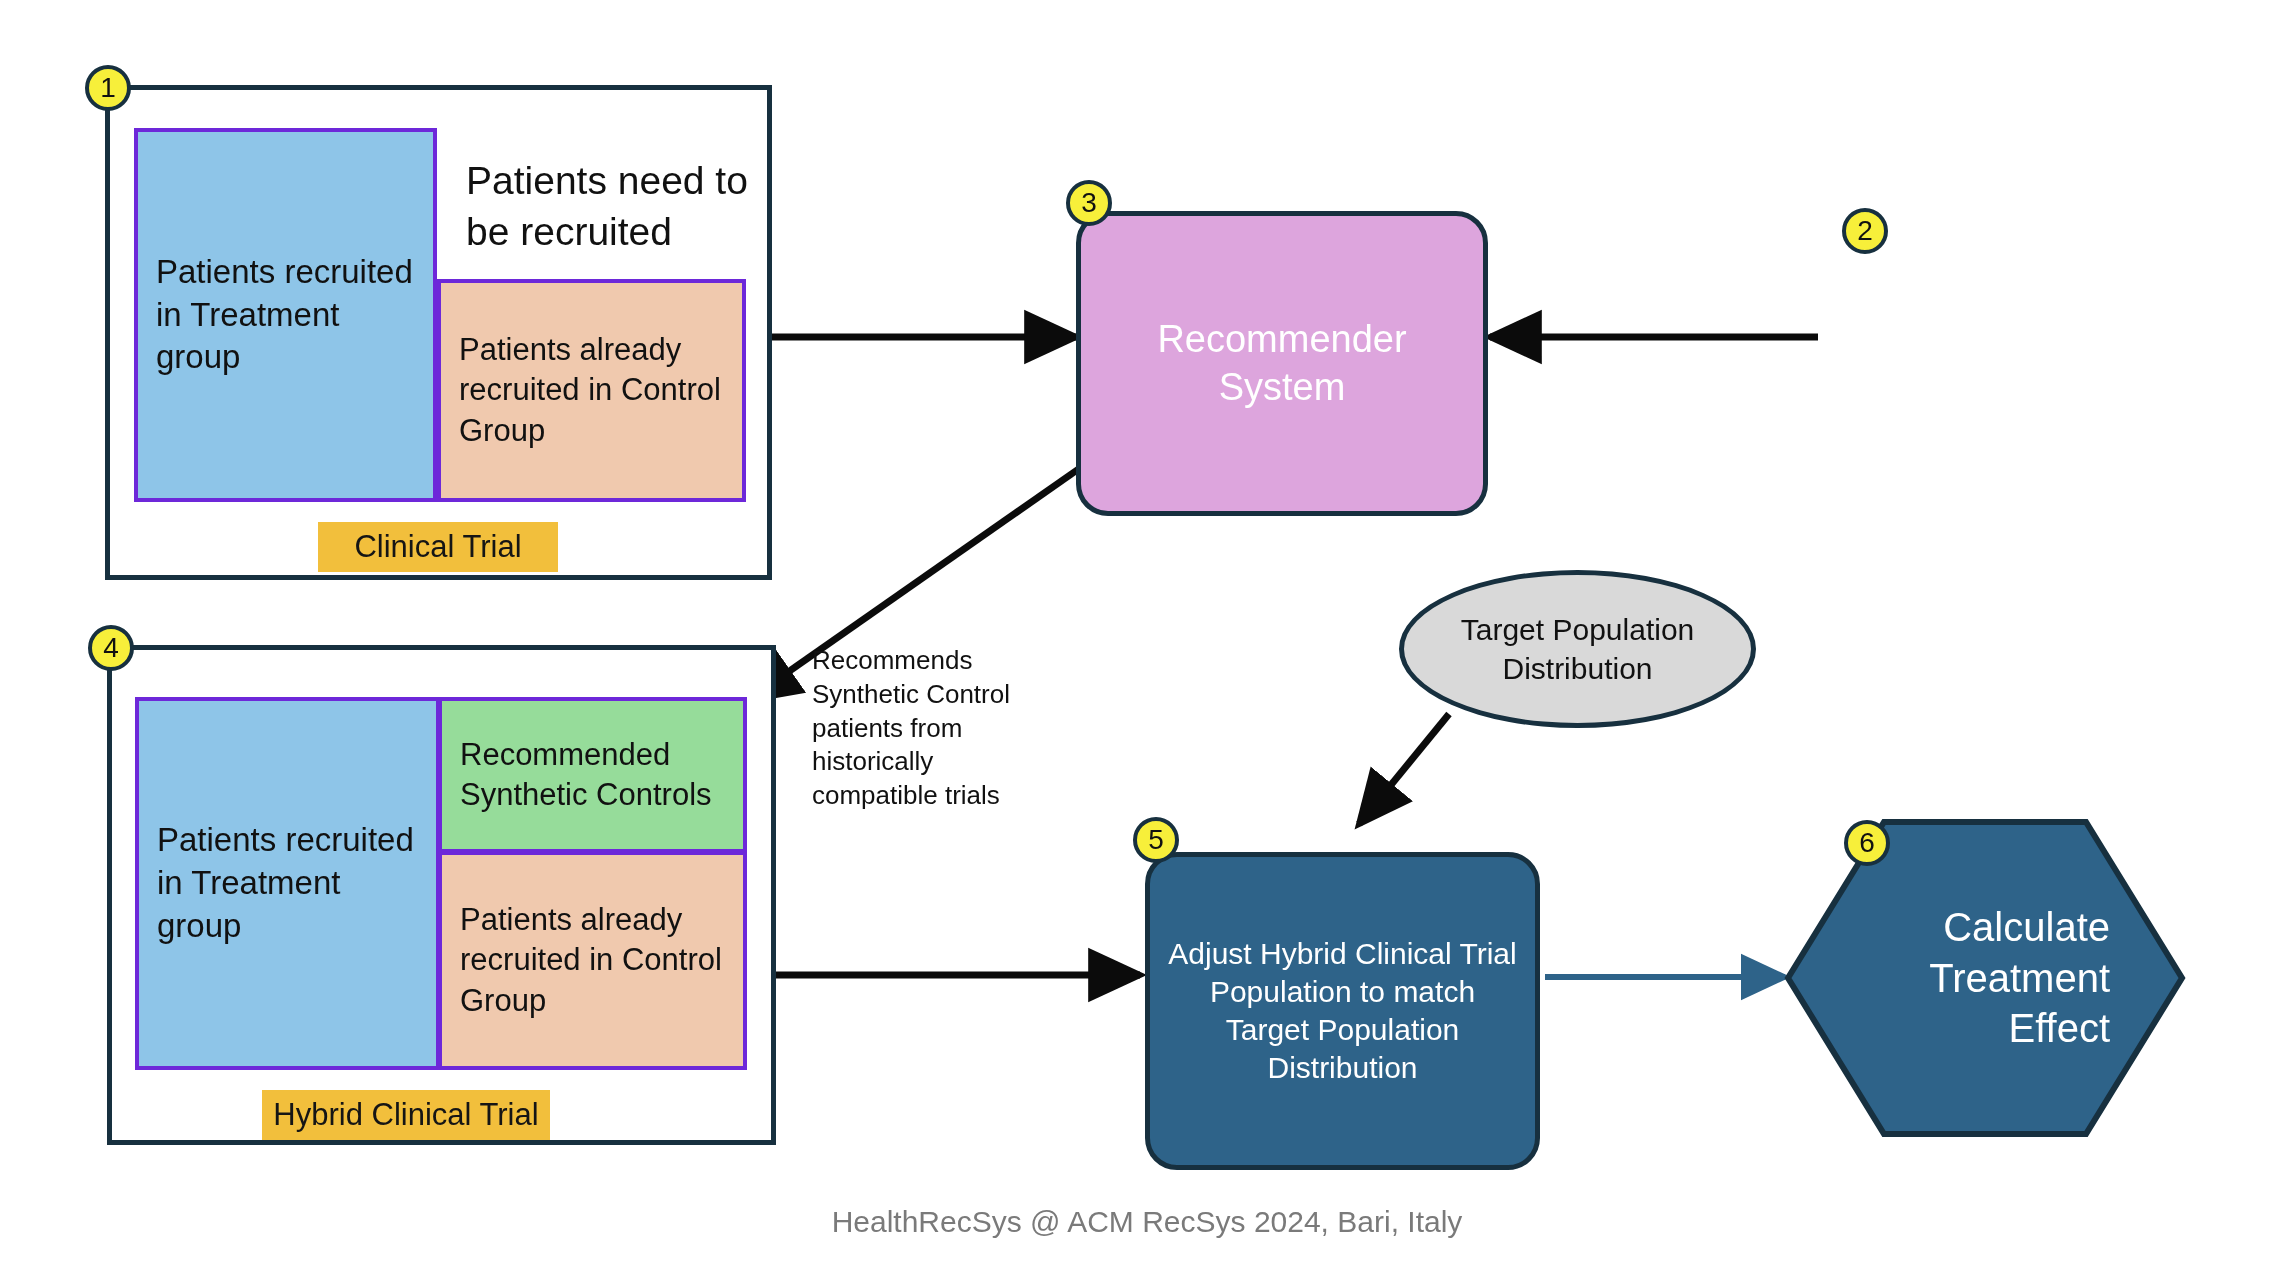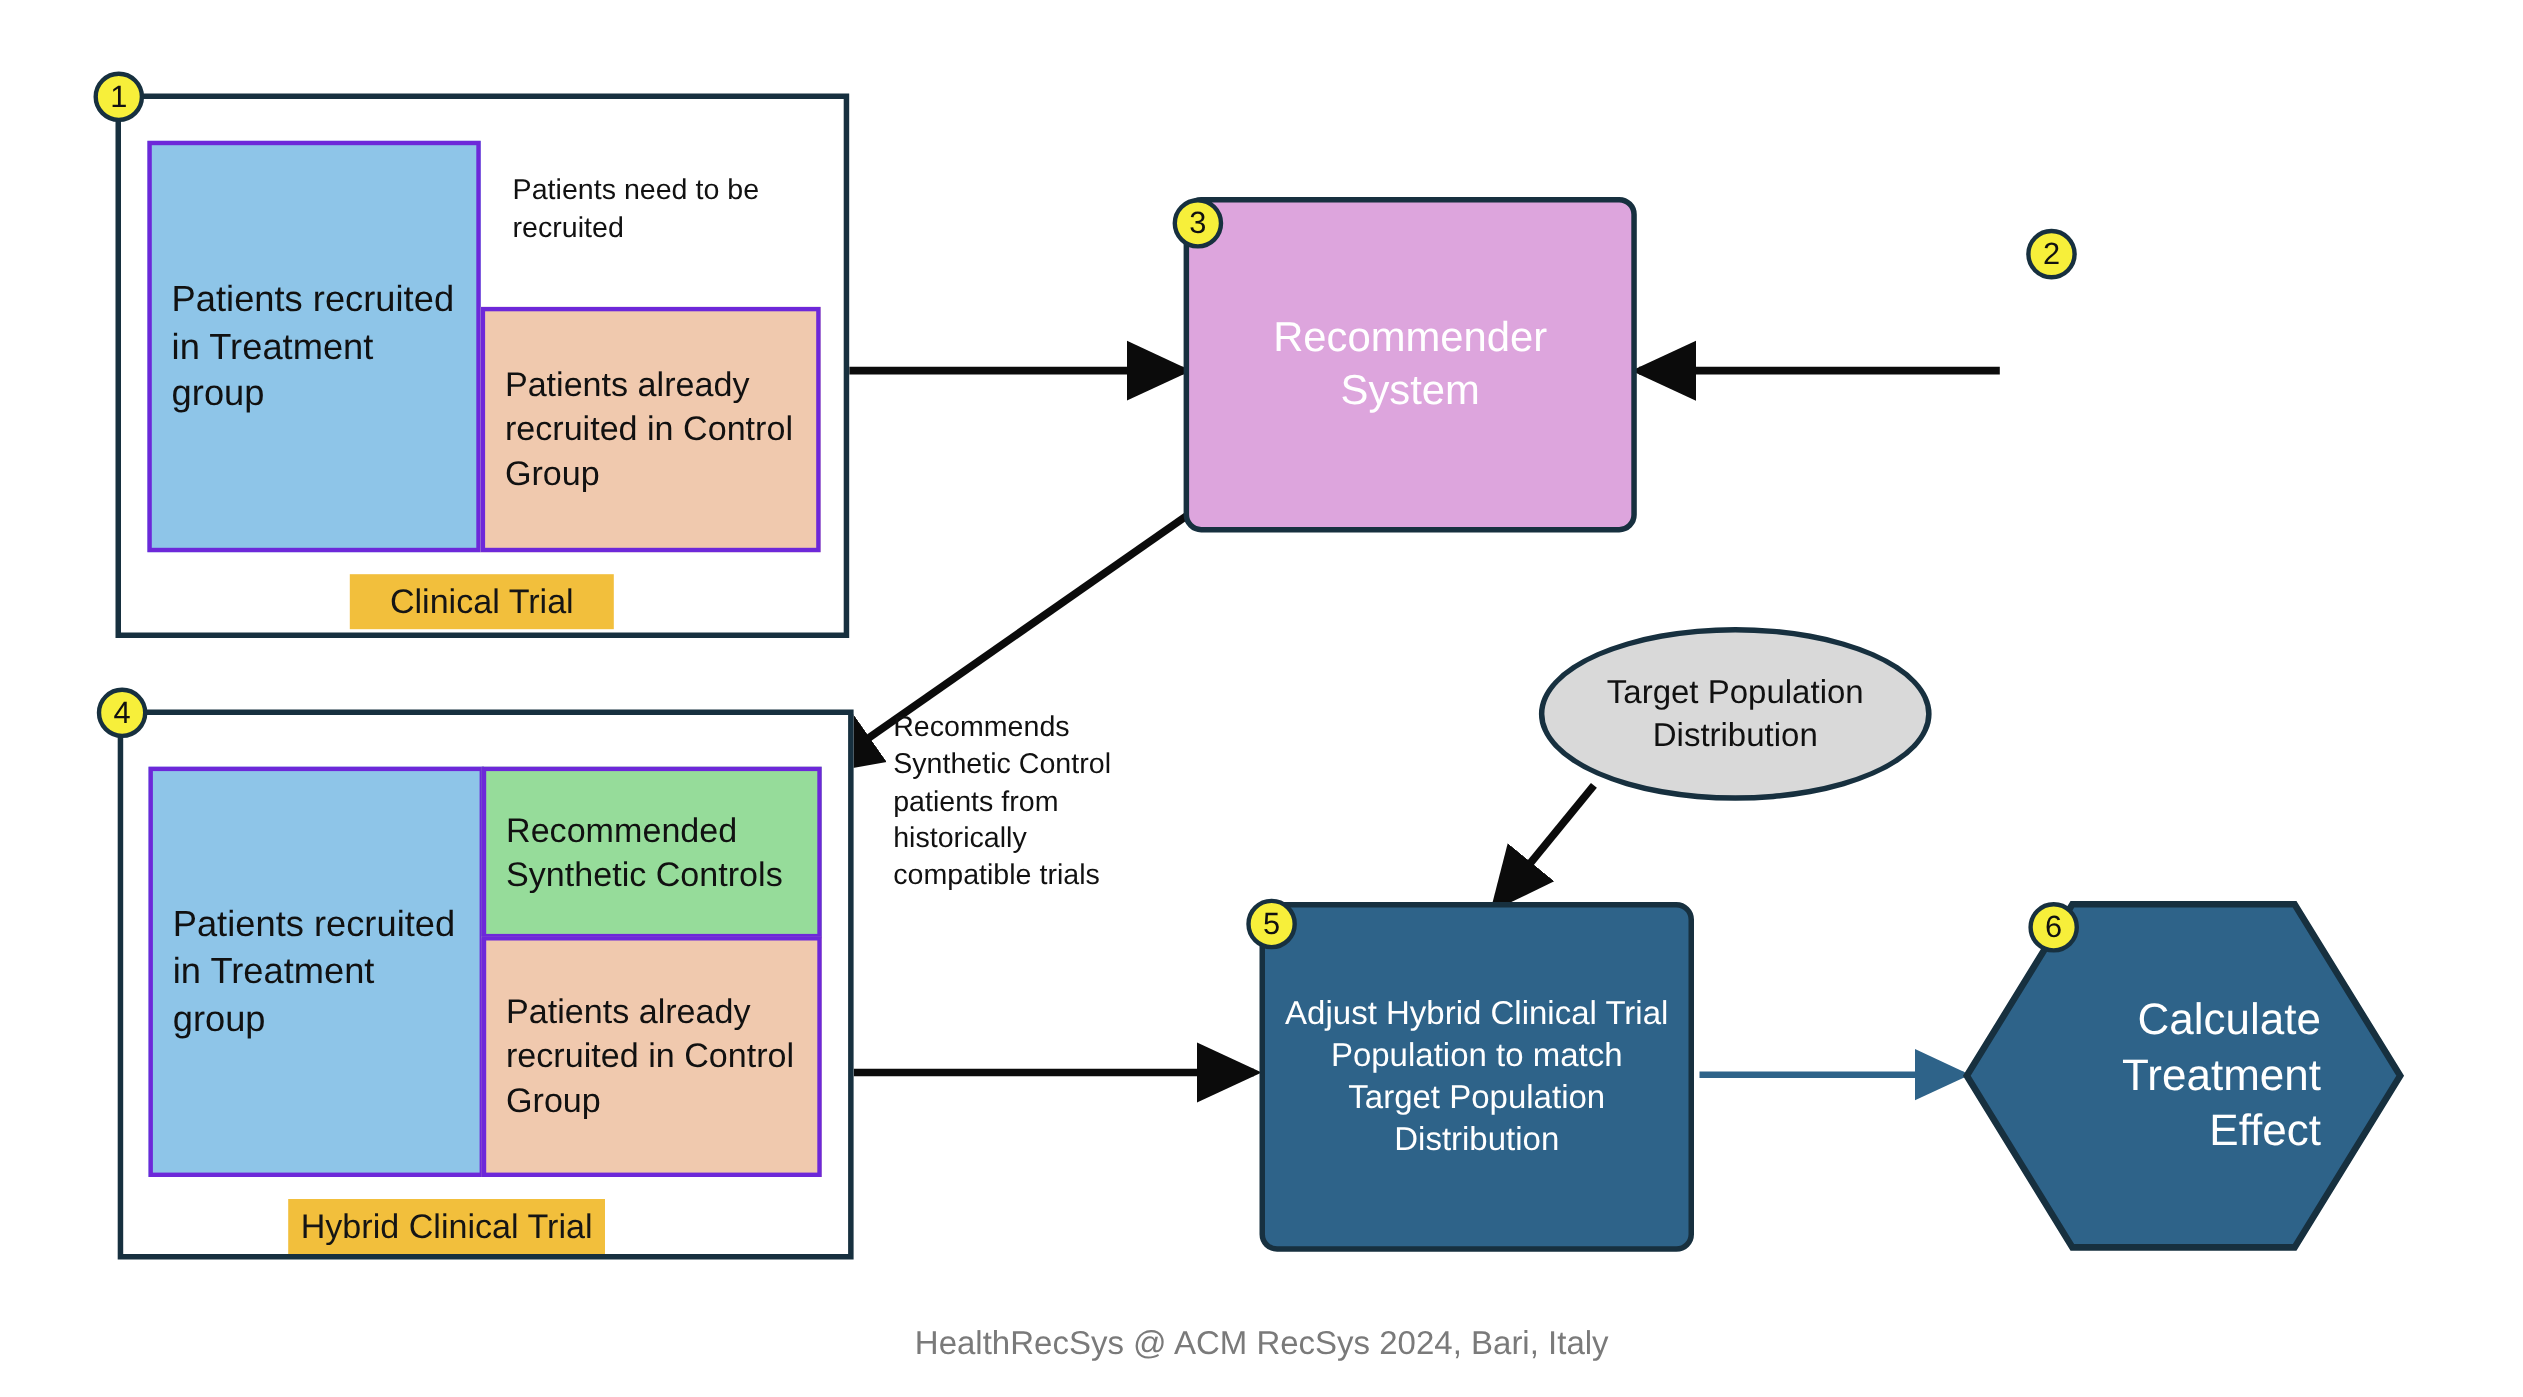--- a/index.html
+++ b/index.html
@@ -66,26 +66,27 @@
     color: #111111;
     line-height: 1.32;
   }
   .note-sm { line-height: 1.30; }
 
   
   .proc {
     position: absolute;
     box-sizing: border-box;
     border: 5px solid #17303f;
-    border-radius: 16px;
+    border-radius: 32px;
     display: flex;
     align-items: center;
     justify-content: center;
     text-align: center;
     line-height: 1.26;
+    margin-top: 32px;
   }
   .proc-recsys { background: #dda5dd; color: #ffffff; }
   .proc-adjust { background: #2e6389; color: #ffffff; }
 
   
   .ellipse-node {
     position: absolute;
     box-sizing: border-box;
     border: 5px solid #17303f;
     background: #d9d9d9;
@@ -167,21 +168,21 @@
 
     <line x1="1545" y1="977" x2="1785" y2="977" stroke="#2e6389" stroke-width="6" marker-end="url(#ah-teal)"></line>
   </svg>
 
   <div class="trial-frame" style="left:105px; top:85px; width:667px; height:495px;"></div>
 
   <div class="popblock fill-treat" style="left:134px; top:128px; width:303px; height:374px; font-size:33px;">
     <span>Patients recruited in Treatment group</span>
   </div>
 
-  <div class="note" style="left:466px; top:155px; width:290px; font-size:26px;">
+  <div class="note" style="left:466px; top:155px; width:290px; font-size:39px;">
     <span>Patients need to be recruited</span>
   </div>
 
   <div class="popblock fill-ctrl" style="left:437px; top:279px; width:309px; height:223px; font-size:31px;">
     <span>Patients already recruited in Control Group</span>
   </div>
 
   <div class="trial-tag" style="left:318px; top:522px; width:240px; height:50px; font-size:31px;">
     <span>Clinical Trial</span>
   </div>

